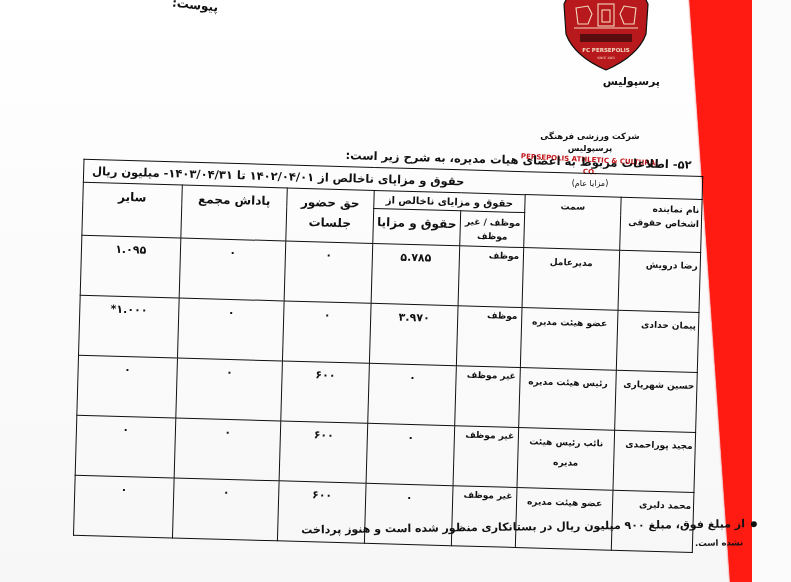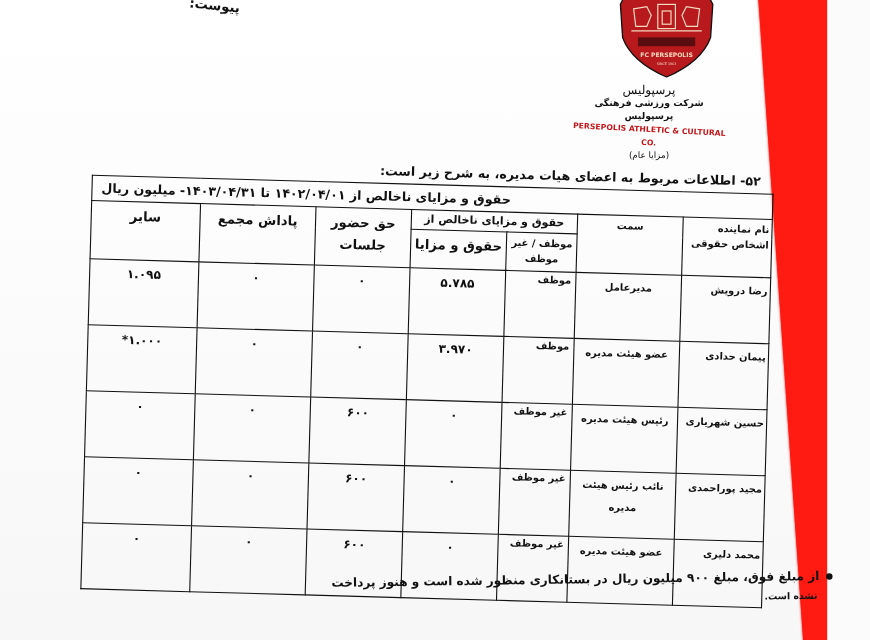--- a/index.html
+++ b/index.html
@@ -30,22 +30,22 @@
       direction: rtl;
     }
     .logo {
       position: absolute; left: 558px; top: -6px; width: 96px; height: 78px;
     }
     .logo svg { width: 100%; height: 100%; }
     .company {
       position: absolute; left: 520px; top: 76px; width: 140px;
       text-align: center; direction: rtl; line-height: 12px;
     }
-    .company .fa-name { font-size: 11px; font-weight: normal; }
-    .company .fa-full { font-size: 8.5px; font-weight: bold; }
+    .company .fa-name { font-size: 11px; font-weight: bold; text-align: right; }
+    .company .fa-full { font-size: 8.5px; font-weight: bold; margin-top: 42px; }
     .company .en-name { font-size: 7px; font-weight: bold; color: #c2161a; direction: ltr; transform: rotate(3deg); }
     .company .fa-type { font-size: 8px; }
 
     .doc {
       position: absolute; left: 80px; top: 150px; width: 620px; height: 400px;
       transform: rotate(1.6deg);
       transform-origin: top right;
     }
     .intro {
       position: absolute; right: 8px; top: 8px;

